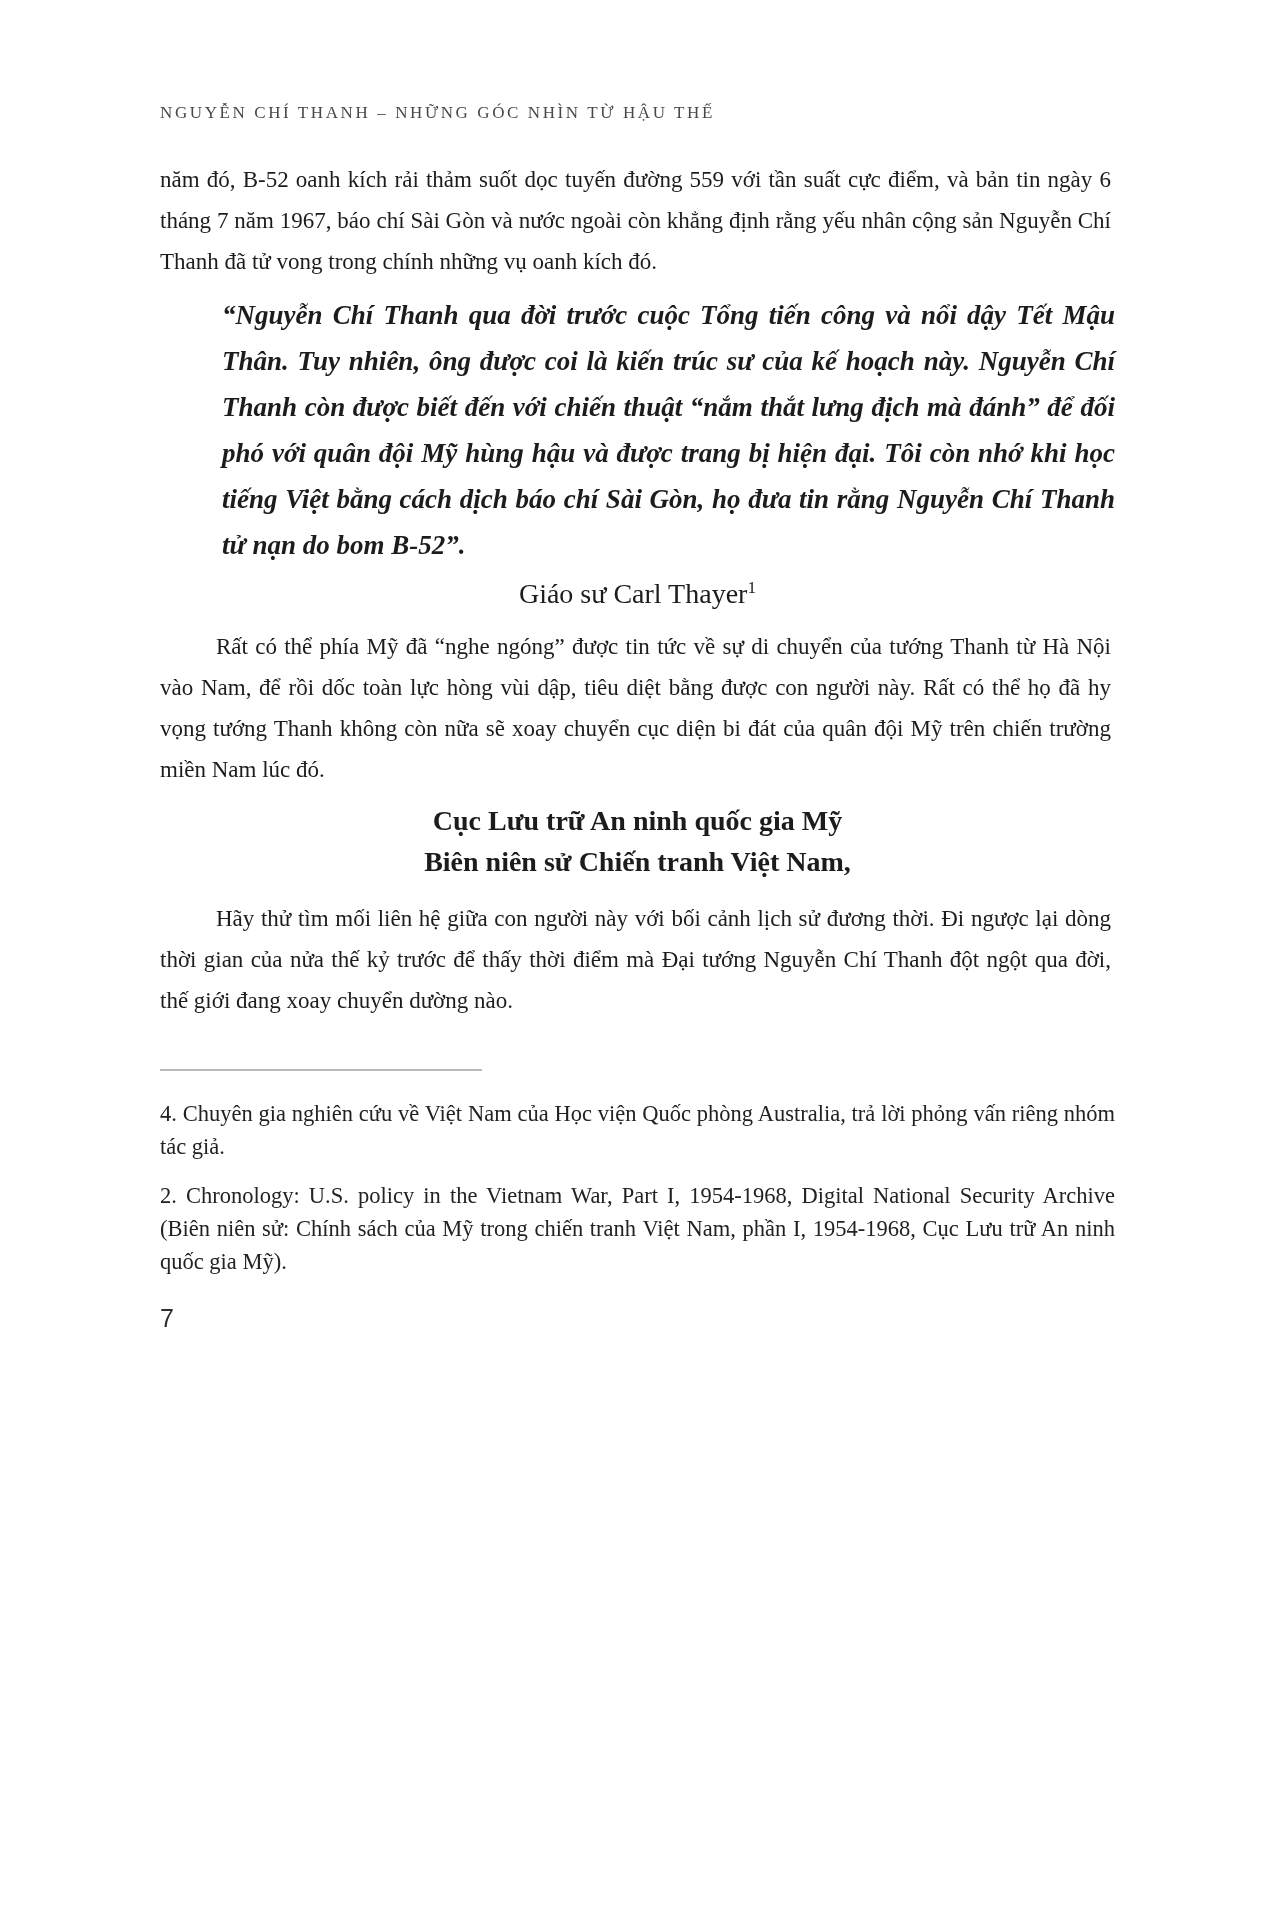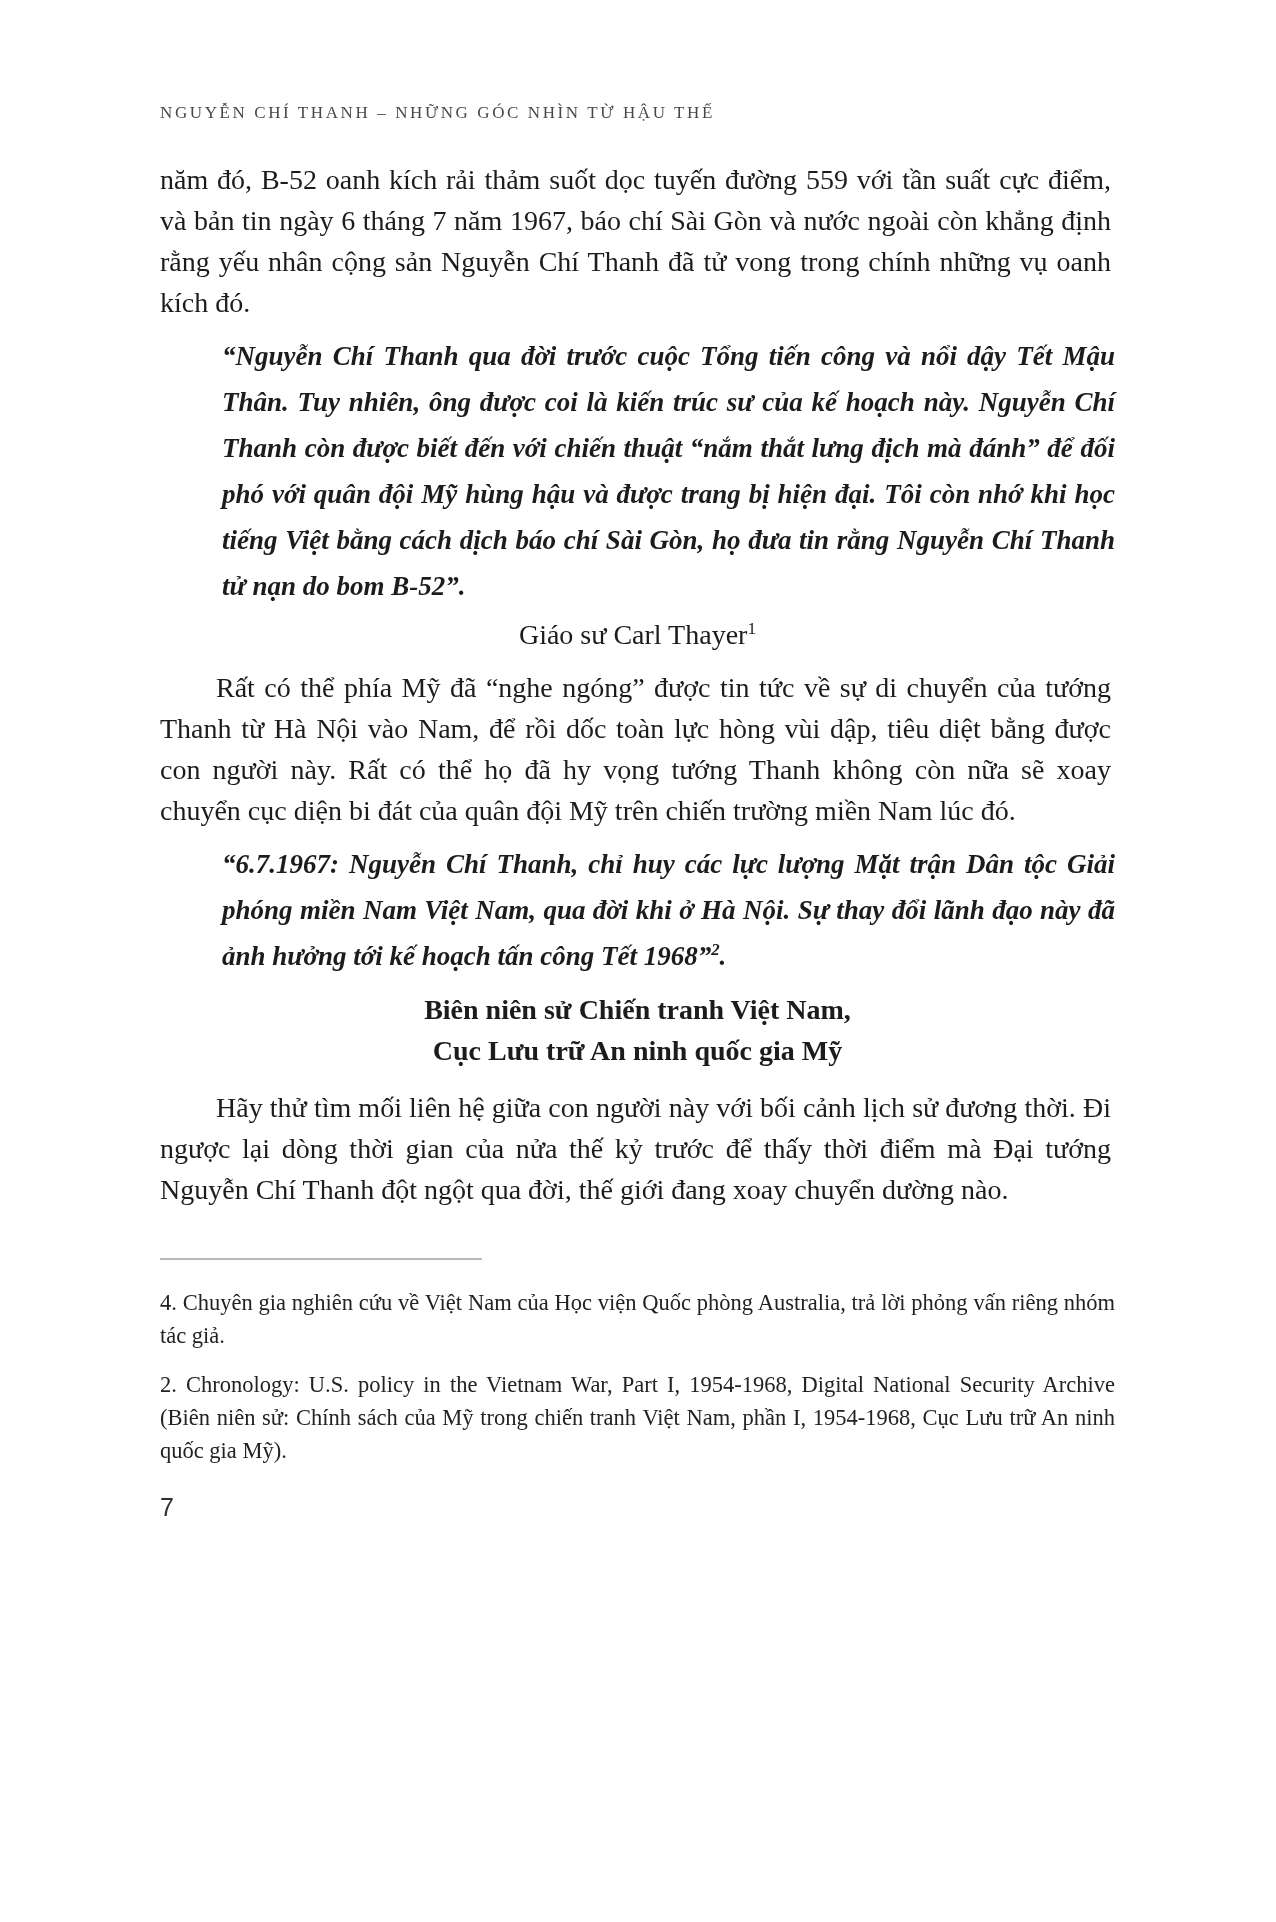--- a/index.html
+++ b/index.html
@@ -23,21 +23,21 @@
     background: #ffffff;
   }
   .running-header {
     font-size: 17px;
     letter-spacing: 2.6px;
     color: #474747;
     margin-bottom: 36px;
     white-space: nowrap;
   }
   .para {
-    font-size: 28px;
+    font-size: 23px;
     line-height: 41px;
     text-align: justify;
     margin: 0 4px 10px 0;
   }
   .para.indent {
     text-indent: 56px;
   }
   .quote {
     font-size: 27px;
     font-style: italic;
@@ -93,27 +93,24 @@
   <p class="para">năm đó, B-52 oanh kích rải thảm suốt dọc tuyến đường 559 với tần suất cực điểm, và bản tin ngày 6 tháng 7 năm 1967, báo chí Sài Gòn và nước ngoài còn khẳng định rằng yếu nhân cộng sản Nguyễn Chí Thanh đã tử vong trong chính những vụ oanh kích đó.</p>
 
   <div class="quote">“Nguyễn Chí Thanh qua đời trước cuộc Tổng tiến công và nổi dậy Tết Mậu Thân. Tuy nhiên, ông được coi là kiến trúc sư của kế hoạch này. Nguyễn Chí Thanh còn được biết đến với chiến thuật “nắm thắt lưng địch mà đánh” để đối phó với quân đội Mỹ hùng hậu và được trang bị hiện đại. Tôi còn nhớ khi học tiếng Việt bằng cách dịch báo chí Sài Gòn, họ đưa tin rằng Nguyễn Chí Thanh tử nạn do bom B-52”.</div>
 
   <div class="attribution">
     <span>Giáo sư Carl Thayer</span><sup>1</sup>
   </div>
 
   <p class="para indent">Rất có thể phía Mỹ đã “nghe ngóng” được tin tức về sự di chuyển của tướng Thanh từ Hà Nội vào Nam, để rồi dốc toàn lực hòng vùi dập, tiêu diệt bằng được con người này. Rất có thể họ đã hy vọng tướng Thanh không còn nữa sẽ xoay chuyển cục diện bi đát của quân đội Mỹ trên chiến trường miền Nam lúc đó.</p>
 
-  <div class="quote">
-    <span>“6.7.1967: Nguyễn Chí Thanh, chỉ huy các lực lượng Mặt trận Dân tộc Giải phóng miền Nam Việt Nam, qua đời khi ở Hà Nội. Sự thay đổi lãnh đạo này đã ảnh hưởng tới kế hoạch tấn công Tết 1968”</span><sup>2</sup><span>.</span>
-  </div>
 
   <div class="attribution bold">
+    <div>Cục Lưu trữ An ninh quốc gia Mỹ</div>
     <div>Biên niên sử Chiến tranh Việt Nam,</div>
-    <div>Cục Lưu trữ An ninh quốc gia Mỹ</div>
   </div>
 
   <p class="para indent">Hãy thử tìm mối liên hệ giữa con người này với bối cảnh lịch sử đương thời. Đi ngược lại dòng thời gian của nửa thế kỷ trước để thấy thời điểm mà Đại tướng Nguyễn Chí Thanh đột ngột qua đời, thế giới đang xoay chuyển dường nào.</p>
 
   <hr class="footnote-divider">
 
   <p class="footnote">4. Chuyên gia nghiên cứu về Việt Nam của Học viện Quốc phòng Australia, trả lời phỏng vấn riêng nhóm tác giả.</p>
 
   <p class="footnote">
     <span>2. Chronology: U.S. policy in the Vietnam War, Part I, 1954-1968, </span><span class="italic">Digital National Security Archive</span><span> (Biên niên sử: Chính sách của Mỹ trong chiến tranh Việt Nam, phần I, 1954-1968, Cục Lưu trữ An ninh quốc gia Mỹ).</span>

